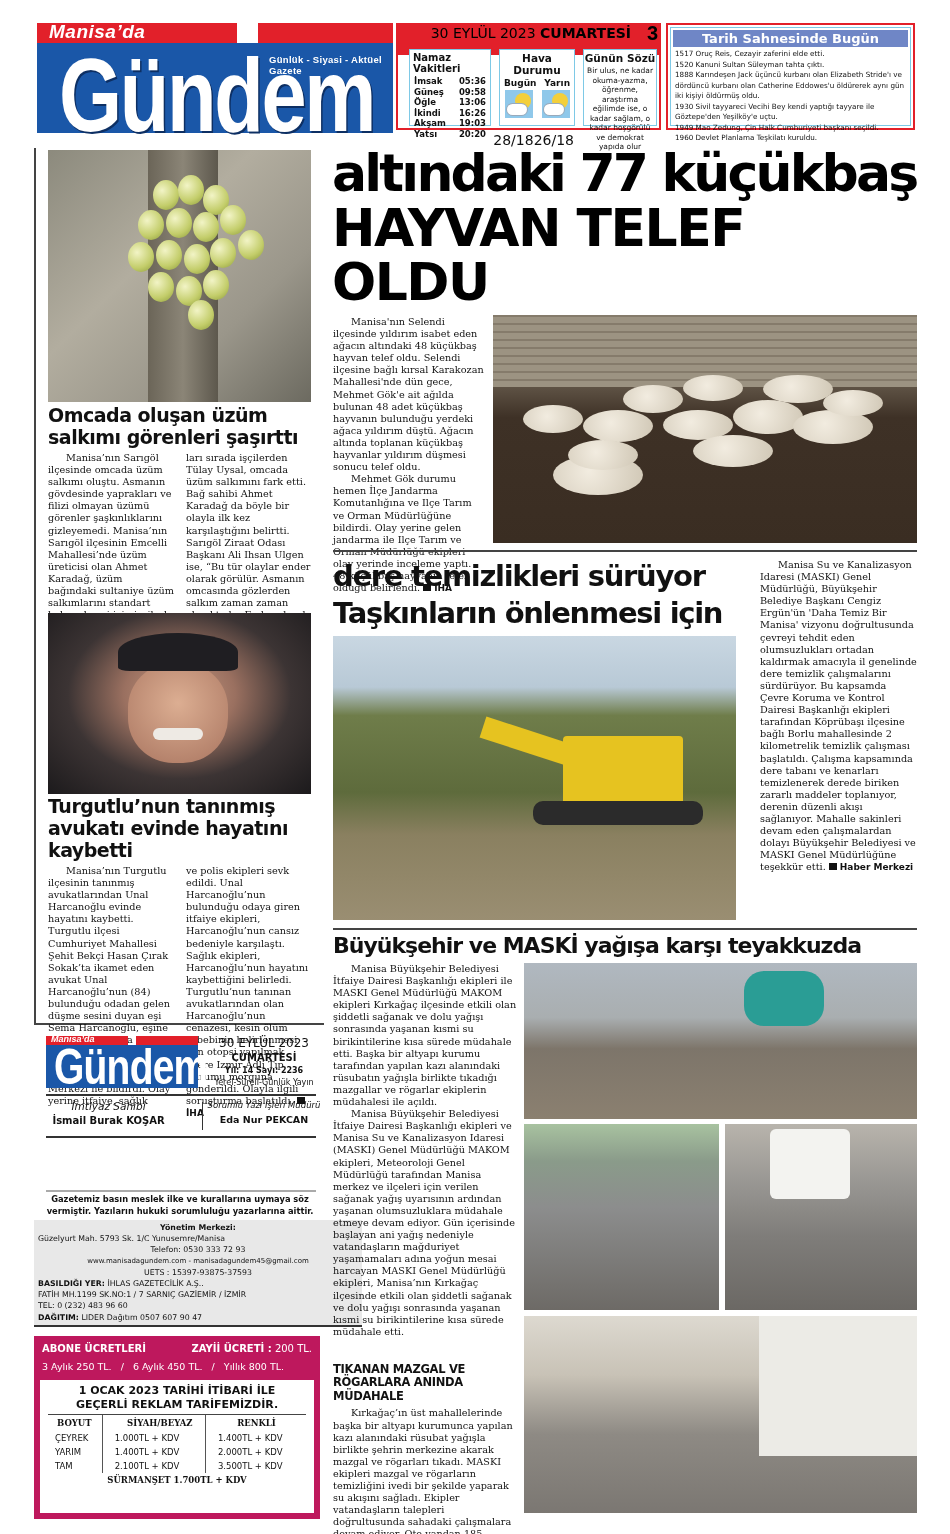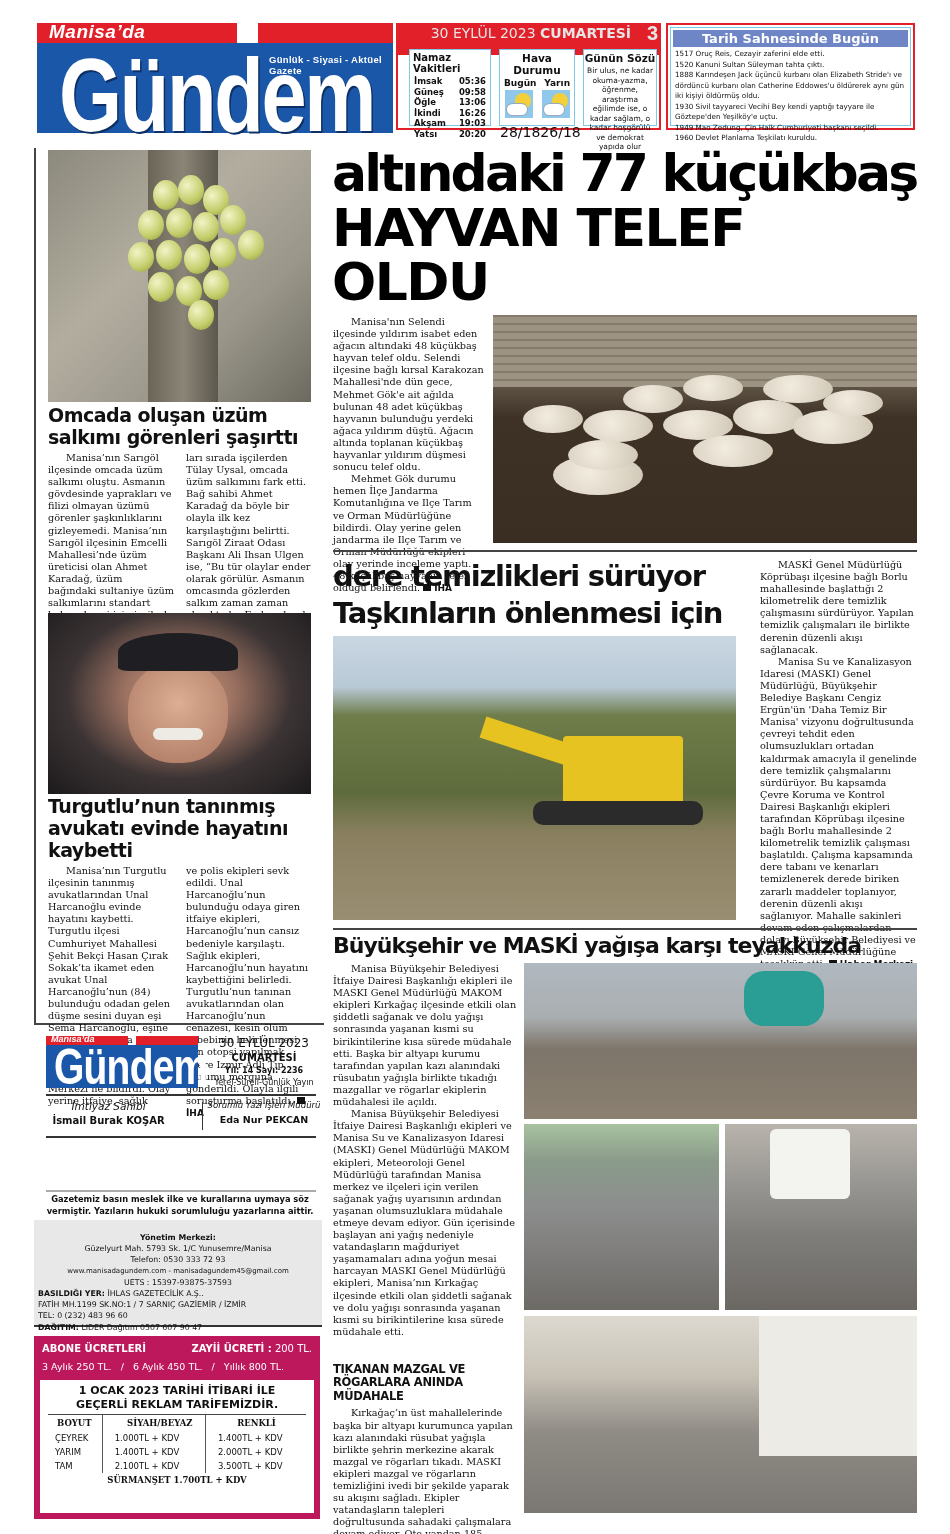--- a/index.html
+++ b/index.html
@@ -10,37 +10,37 @@
 
 
 .logo{left:37px;top:23px;width:356px;height:110px}
 .logo .red{position:absolute;left:0;top:0;width:200px;height:20px;background:#e2202a}
 .logo .red2{position:absolute;left:221px;top:0;width:135px;height:20px;background:#e2202a}
 .logo .blue{position:absolute;left:0;top:20px;width:356px;height:90px;background:#1a57a8}
 .logo .manisa{position:absolute;left:12px;top:-2px;font:italic bold 19px "Liberation Sans",sans-serif;color:#fff;letter-spacing:.5px}
 .logo .tag{position:absolute;left:232px;top:31px;font:bold 9.5px "Liberation Sans",sans-serif;color:#fff;letter-spacing:.3px}
 .logo .gundem{position:absolute;left:22px;top:20px;font:bold 104px/1 "Liberation Sans",sans-serif;color:#fff;letter-spacing:-3px;transform:scaleX(.78);transform-origin:left top;text-shadow:2px 2px 0 #0d2f63}
 
-.datebar{left:396px;top:23px;width:265px;height:32px;background:#e2202a;color:#e5e5e5}
+.datebar{left:396px;top:23px;width:265px;height:32px;background:#e2202a;color:#000000}
 .datebar .date{position:absolute;right:30px;top:2px;font:14px "DejaVu Sans",sans-serif}
 .datebar .date b{font-weight:bold}
 .datebar .num{position:absolute;right:3px;top:-1px;font:bold 20px "Liberation Sans",sans-serif}
 .infoframe{left:396px;top:43px;width:265px;height:87px;border:2px solid #e2202a;border-top:none}
 .box{position:absolute;border:1.5px solid #7ec9e6;top:6px;height:77px;background:#fff}
 .namaz{left:11px;width:82px}
 .namaz h4{font:bold 10px "DejaVu Sans",sans-serif;padding:2px 3px}
 .namaz .row{display:flex;justify-content:space-between;font:bold 8.5px "DejaVu Sans",sans-serif;padding:0 4px;line-height:10.5px}
 .hava{left:101px;width:76px;text-align:center}
 .hava h4{font:bold 10.5px "DejaVu Sans",sans-serif;margin-top:2px}
 .hava .days{display:flex;justify-content:space-around;font:bold 9px "DejaVu Sans",sans-serif;margin-top:2px}
 .hava .icons{display:flex;justify-content:space-around;margin-top:2px}
 .wicon{width:28px;height:28px;background:#8fc8ea;position:relative;overflow:hidden}
 .wicon .sun{position:absolute;right:2px;top:3px;width:16px;height:16px;border-radius:50%;background:#f3cf3a}
 .wicon .cloud{position:absolute;left:2px;bottom:3px;width:20px;height:11px;border-radius:6px;background:#fff;box-shadow:0 0 0 1px #9ab}
-.hava .temps{display:flex;justify-content:flex-start;font:14px "DejaVu Sans",sans-serif;margin-top:6px}
+.hava .temps{display:flex;justify-content:flex-end;font:14px "DejaVu Sans",sans-serif;margin-top:14px}
 .soz{left:185px;width:74px;text-align:center}
 .soz h4{font:bold 10.5px "DejaVu Sans",sans-serif;margin-top:2px}
 .soz p{font:7.5px/9.5px "DejaVu Sans",sans-serif;padding:2px 3px}
 
 .tarih{left:666px;top:23px;width:249px;height:107px;border:2px solid #e2202a}
 .tarih .inner{position:absolute;left:2px;top:2px;right:2px;bottom:2px;border:1.5px solid #7ec9e6}
 .tarih h4{background:#6f86c6;color:#fff;font:bold 13px "DejaVu Sans",sans-serif;text-align:center;padding:1px 0;margin:2px}
 .tarih p{font:7.2px/10.5px "DejaVu Sans",sans-serif;padding:0 4px}
 
 
@@ -245,23 +245,23 @@
     <div style="font:bold 10px 'DejaVu Sans',sans-serif;margin-top:3px">İsmail Burak KOŞAR</div>
   </div>
   <div class="abs" style="left:168px;top:72px;width:1px;height:28px;background:#333"></div>
   <div class="abs dsans" style="left:172px;top:70px;width:116px;text-align:center">
     <div style="font:italic 8.5px 'DejaVu Sans',sans-serif">Sorumlu Yazı İşleri Müdürü</div>
     <div style="font:bold 9.5px 'DejaVu Sans',sans-serif;margin-top:4px">Eda Nur PEKCAN</div>
   </div>
   <div class="hr" style="top:106px"></div>
   <div class="hr" style="top:160px;background:#aaa"></div>
   <div class="abs dsans" style="left:6px;top:163px;width:280px;text-align:center;font:bold 8.3px/12px 'DejaVu Sans',sans-serif">Gazetemiz basın meslek ilke ve kurallarına uymaya söz vermiştir. Yazıların hukuki sorumluluğu yazarlarına aittir.</div>
-  <div class="abs dsans" style="left:0;top:190px;width:288px;height:107px;background:#e8e8e8;font-size:7.8px;line-height:11.2px;padding:12px 4px;border-bottom:2px solid #333">
+  <div class="abs dsans" style="left:0;top:190px;width:328px;height:107px;background:#e8e8e8;font-size:7.8px;line-height:11.2px;padding:2px 4px;border-bottom:2px solid #333">
     <div style="text-align:center;font-weight:bold">Yönetim Merkezi:</div>
-    <div style="text-align:center">Güzelyurt Mah. 5793 Sk. 1/C Yunusemre/Manisa</div>
+    <div style="text-align:left">Güzelyurt Mah. 5793 Sk. 1/C Yunusemre/Manisa</div>
     <div style="text-align:center">Telefon: 0530 333 72 93</div>
     <div style="text-align:center;font-size:7px">www.manisadagundem.com - manisadagundem45@gmail.com</div>
     <div style="text-align:center">UETS : 15397-93875-37593</div>
     <div><b>BASILDIĞI YER:</b> <span>İHLAS GAZETECİLİK A.Ş..</span></div>
     <div>FATİH MH.1199 SK.NO:1 / 7 SARNIÇ GAZİEMİR / İZMİR</div>
     <div>TEL: 0 (232) 483 96 60</div>
     <div><b>DAĞITIM:</b> <span>LIDER Dağıtım 0507 607 90 47</span></div>
   </div>
 </div>
 
@@ -334,21 +334,20 @@
   <div>Taşkınların önlenmesi için</div>
 </div>
 
 <div class="abs photo digger">
   <div class="arm"></div>
     <div class="body"></div>
     <div class="track"></div>
 </div>
 
 <div class="abs" style="left:760px;top:559px;width:157px">
-  <p class="ind" style="font:9.7px/12.1px 'DejaVu Serif',serif">MASKİ Genel Müdürlüğü Köprübaşı ilçesine bağlı Borlu mahallesinde başlattığı 2 kilometrelik dere temizlik çalışmasını sürdürüyor. Yapılan temizlik çalışmaları ile birlikte derenin düzenli akışı sağlanacak.</p>
   <p class="ind" style="font:9.7px/12.1px 'DejaVu Serif',serif"><span>Manisa Su ve Kanalizasyon Idaresi (MASKI) Genel Müdürlüğü, Büyükşehir Belediye Başkanı Cengiz Ergün'ün 'Daha Temiz Bir Manisa' vizyonu doğrultusunda çevreyi tehdit eden olumsuzlukları ortadan kaldırmak amacıyla il genelinde dere temizlik çalışmalarını sürdürüyor. Bu kapsamda Çevre Koruma ve Kontrol Dairesi Başkanlığı ekipleri tarafından Köprübaşı ilçesine bağlı Borlu mahallesinde 2 kilometrelik temizlik çalışması başlatıldı. Çalışma kapsamında dere tabanı ve kenarları temizlenerek derede biriken zararlı maddeler toplanıyor, derenin düzenli akışı sağlanıyor. Mahalle sakinleri devam eden çalışmalardan dolayı Büyükşehir Belediyesi ve MASKI Genel Müdürlüğüne teşekkür etti.</span> <span class="sq"></span><span class="src">Haber Merkezi</span></p>
 </div>
 
 <div class="abs" style="left:333px;top:928px;width:584px;height:2px;background:#444"></div>
 
 <div class="abs" style="left:333px;top:932px;width:590px;font:bold 22px/28px 'DejaVu Sans',sans-serif;letter-spacing:-1px;white-space:nowrap">Büyükşehir ve MASKİ yağışa karşı teyakkuzda</div>
 
 <div class="abs" style="left:333px;top:963px;width:184px">
   <p class="ind" style="font:9.7px/12.1px 'DejaVu Serif',serif">Manisa Büyükşehir Belediyesi İtfaiye Dairesi Başkanlığı ekipleri ile MASKI Genel Müdürlüğü MAKOM ekipleri Kırkağaç ilçesinde etkili olan şiddetli sağanak ve dolu yağışı sonrasında yaşanan kısmi su birikintilerine kısa sürede müdahale etti. Başka bir altyapı kurumu tarafından yapılan kazı alanındaki rüsubatın yağışla birlikte tıkadığı mazgallar ve rögarlar ekiplerin müdahalesi ile açıldı.</p>
   <p class="ind" style="font:9.7px/12.1px 'DejaVu Serif',serif">Manisa Büyükşehir Belediyesi İtfaiye Dairesi Başkanlığı ekipleri ve Manisa Su ve Kanalizasyon Idaresi (MASKI) Genel Müdürlüğü MAKOM ekipleri, Meteoroloji Genel Müdürlüğü tarafından Manisa merkez ve ilçeleri için verilen sağanak yağış uyarısının ardından yaşanan olumsuzluklara müdahale etmeye devam ediyor. Gün içerisinde başlayan ani yağış nedeniyle vatandaşların mağduriyet yaşamamaları adına yoğun mesai harcayan MASKI Genel Müdürlüğü ekipleri, Manisa’nın Kırkağaç ilçesinde etkili olan şiddetli sağanak ve dolu yağışı sonrasında yaşanan kısmi su birikintilerine kısa sürede müdahale etti.</p>

